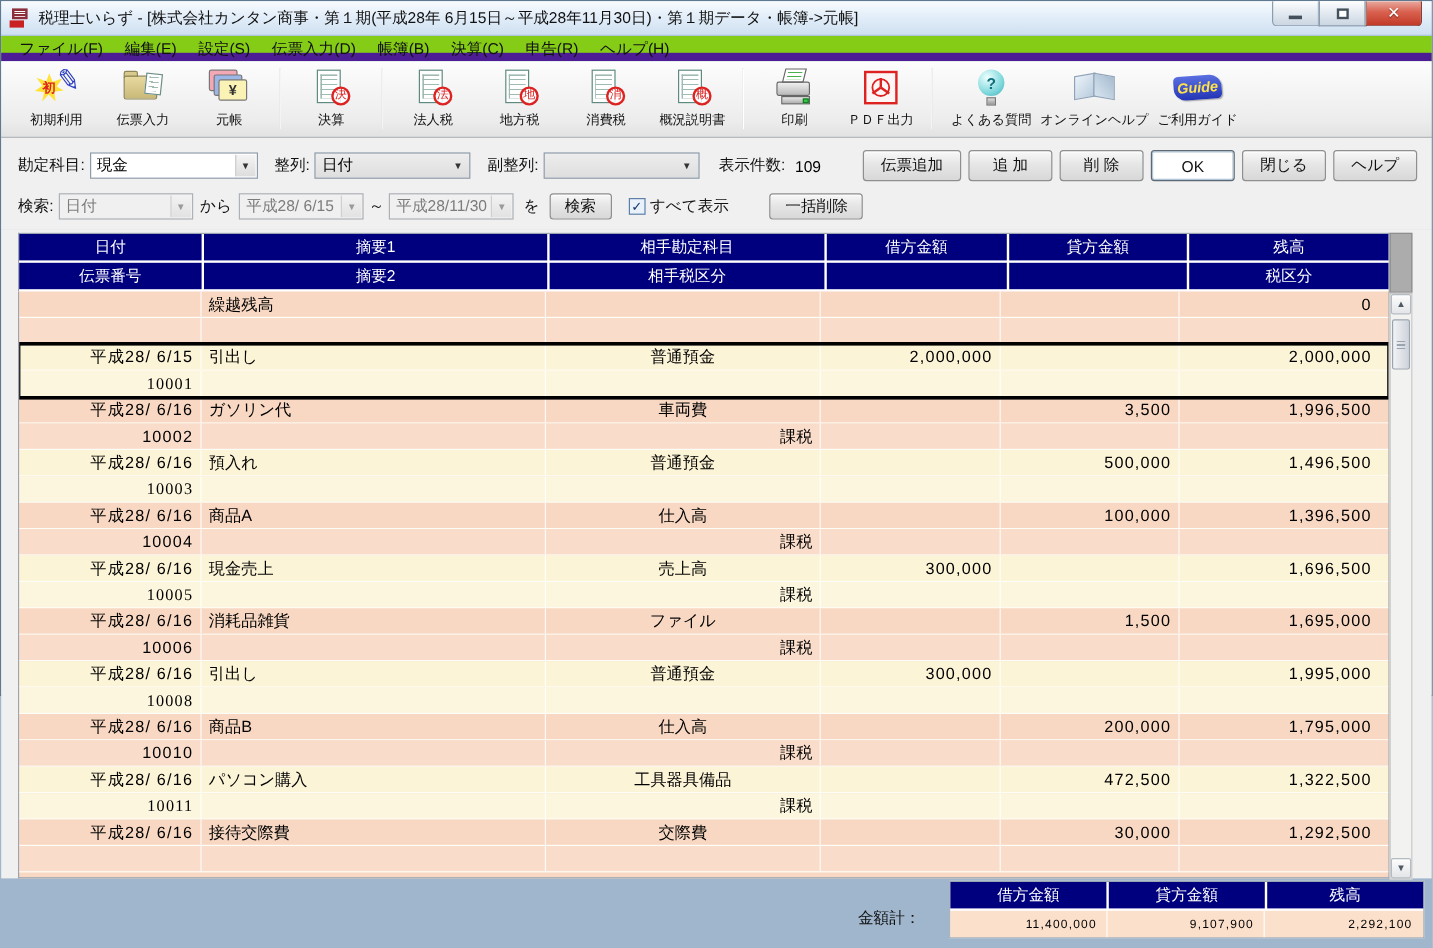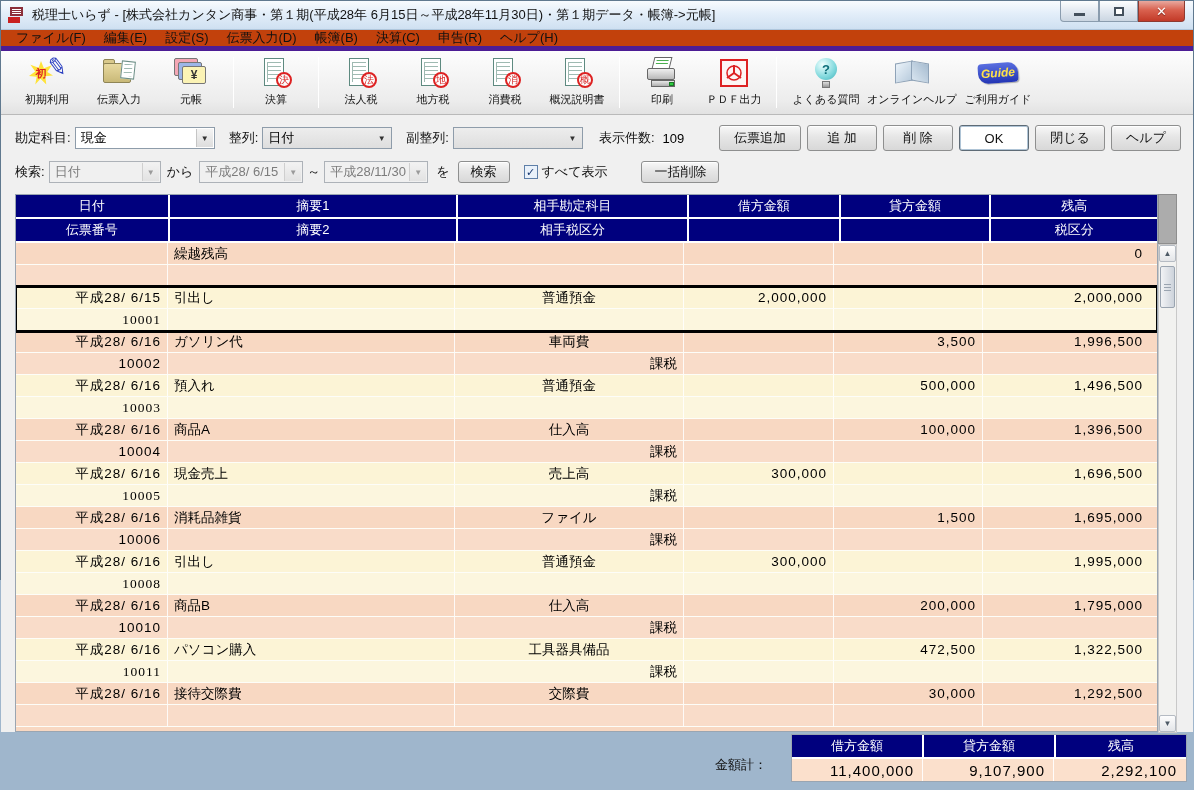--- a/index.html
+++ b/index.html
@@ -17,21 +17,21 @@
   .title-text { color:#111; font-size:13px; white-space:nowrap; overflow:hidden; }
   .win-controls { position:absolute; right:8px; top:0; display:flex; }
   .win-btn { width:39px; height:21px; border:1px solid #8A9CAE; border-top:none; display:flex; align-items:center; justify-content:center; background:linear-gradient(#FDFEFE,#E5EBF2 45%,#CBD6E2); }
   .win-btn.min { border-radius:0 0 0 4px; }
   .win-btn.close { width:47px; border-radius:0 0 4px 0; background:linear-gradient(#E8A99F,#D9614F 45%,#C23A28); border-color:#8E3A30; }
   .g-min { width:11px; height:3px; background:#44505C; margin-top:6px; }
   .g-rest { width:10px; height:9px; border:2px solid #44505C; background:#fff; }
   .g-close { color:#fff; font-weight:bold; font-size:13px; text-shadow:0 1px 1px #7A241A; }
 
   
-  .menubar { height:21px; background:#c2410c; border-bottom:5px solid #4c1d95; display:flex; align-items:center; padding-left:6px; flex:0 0 auto; }
+  .menubar { height:21px; background:#84cc16; border-bottom:7px solid #4c1d95; display:flex; align-items:flex-start; padding-left:6px; flex:0 0 auto; }
   .menu-item { padding:2px 9px; color:#111; cursor:default; }
 
   
   .toolbar { height:64px; background:linear-gradient(#FDFDFD,#ECECEC 80%,#E2E2E2); border-bottom:1px solid #B9B9B9; display:flex; align-items:stretch; padding-left:10px; flex:0 0 auto; }
   .tb-sep { width:1px; background:#BDBDBD; border-right:1px solid #fff; margin:6px 6px; }
   .tb-btn { width:86px; display:flex; flex-direction:column; align-items:center; justify-content:flex-start; padding-top:5px; cursor:default; }
   .tb-btn.narrow { width:72px; }
   .tb-icon { height:34px; width:40px; position:relative; display:flex; align-items:center; justify-content:center; }
   .tb-label { font-size:11px; color:#111; margin-top:2px; white-space:nowrap; }
 
@@ -122,21 +122,21 @@
   .sb-thumb { position:absolute; left:1px; top:21px; width:15px; height:42px; background:linear-gradient(90deg,#F2F3F5,#CDD3DB); border:1px solid #9AA4B0; border-radius:2px; }
   .sb-thumb:after { content:""; position:absolute; left:3px; right:3px; top:17px; height:8px; background:repeating-linear-gradient(#9AA4B0 0 1px,transparent 1px 3px); }
 
   
   .footer { position:relative; flex:1 1 auto; background:#F0F0F0; }
   .totals-label { position:absolute; left:714px; top:24px; color:#111; }
   .totals { position:absolute; left:790px; top:2px; width:396px; background:#fff; border:1px solid #9AA5B1; }
   .totals-head { display:flex; height:24px; border-bottom:2px solid #fff; }
   .totals-head .th { width:130px; }
   .totals-vals { display:flex; height:22px; background:#FBE0CC; }
-  .totals-vals .tv { width:131px; display:flex; align-items:center; justify-content:flex-end; padding-right:8px; border-right:1px solid rgba(255,255,255,.9); letter-spacing:1px; font-size:15px; }
+  .totals-vals .tv { width:131px; display:flex; align-items:center; justify-content:flex-end; padding-right:8px; border-right:1px solid rgba(255,255,255,.9); letter-spacing:1px; font-size:10px; }
   .totals-vals .tv:last-child { border-right:none; }
 </style>
 </head>
 <body>
 
 <div class="window">
 
   <div class="titlebar">
     <span class="app-icon">
         <span class="b1"></span>

